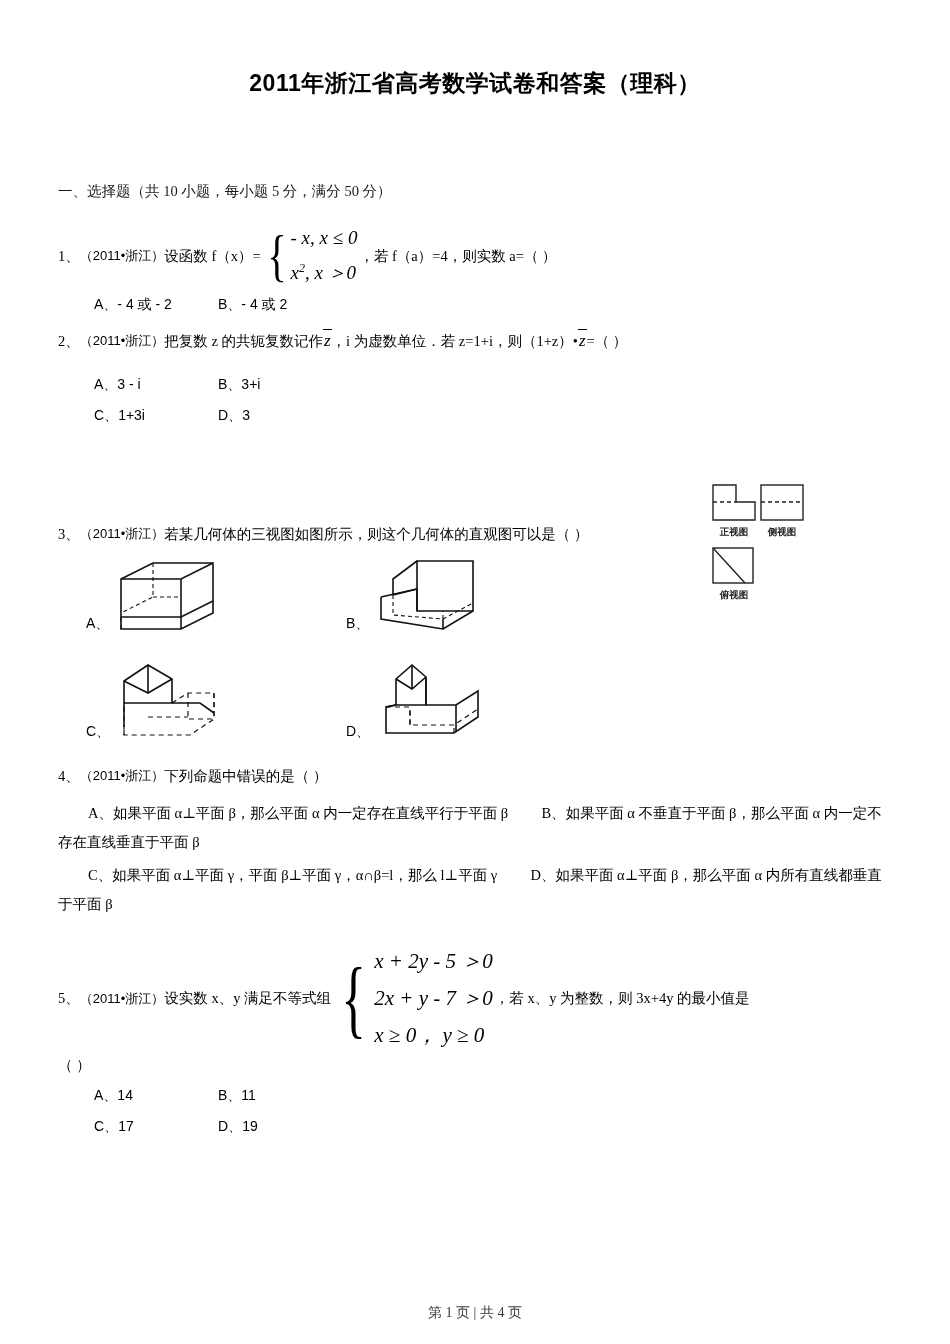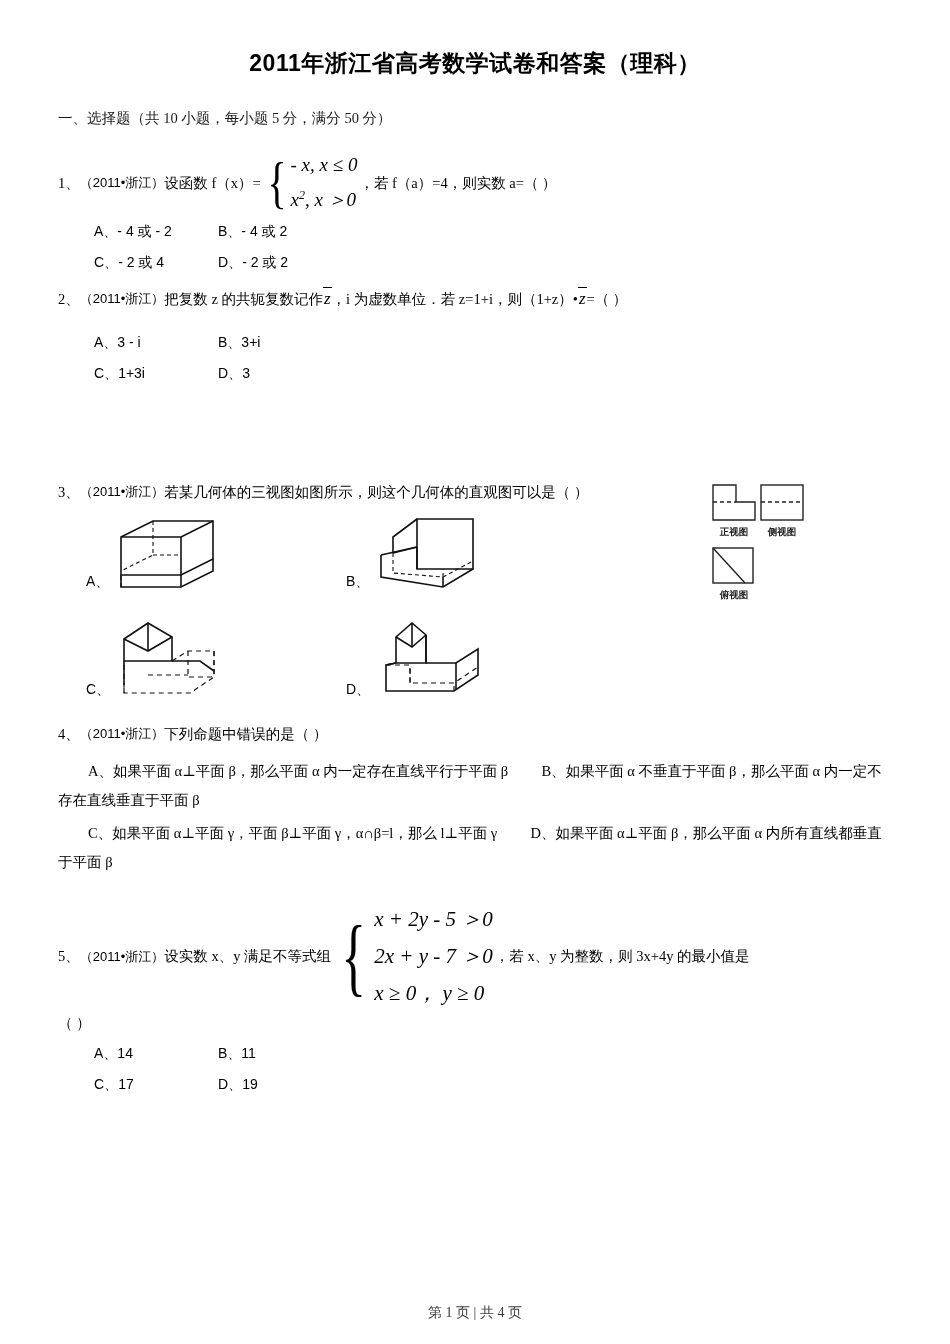--- a/index.html
+++ b/index.html
@@ -21,25 +21,25 @@
     height: 1344px;
     padding: 0;
     box-sizing: border-box;
   }
   .title {
     text-align: center;
     font-family: "Liberation Sans", "DejaVu Sans", sans-serif;
     font-size: 23px;
     font-weight: bold;
     letter-spacing: 0.5px;
-    padding-top: 48px;
+    padding-top: 68px;
   }
   .content {
     padding: 0 58px 0 58px;
-    margin-top: 30px;
+    margin-top: 83px;
   }
   .section-head {
     font-size: 14.5px;
     font-family: "Liberation Serif", "DejaVu Serif", serif;
     color: #1a1a1a;
     margin-bottom: 22px;
   }
   .q {
     position: relative;
     margin-bottom: 10px;
@@ -226,24 +226,20 @@
             </span>
           </span>
         </span>
         <span>，若 f（a）=4，则实数 a=（      ）</span>
       </div>
       <div class="opts">
         <div class="optrow">
           <span class="opt-a"><span>A、</span><span>- 4 或 - 2</span></span>
           <span class="opt-b"><span>B、</span><span>- 4 或 2</span></span>
         </div>
-        <div class="optrow">
-          <span class="opt-a"><span>C、</span><span>- 2 或 4</span></span>
-          <span class="opt-b"><span>D、</span><span>- 2 或 2</span></span>
-        </div>
       </div>
     </div>
 
     <div class="q" style="margin-top:14px;">
       <div class="qline">
         <span class="qnum">2、</span>
         <span class="src">（2011•浙江）</span>
         <span>把复数 z 的共轭复数记作</span>
         <span class="zbar">z</span>
         <span>，i 为虚数单位．若 z=1+i，则（1+z）•</span>

